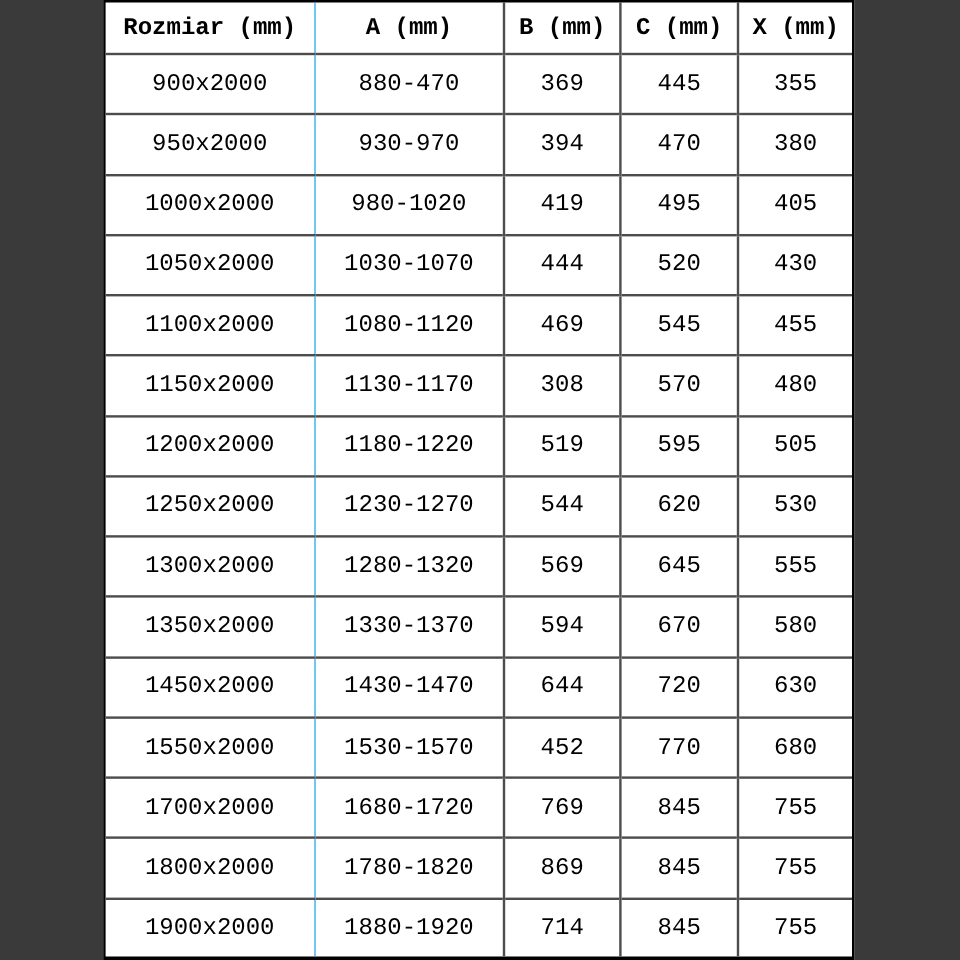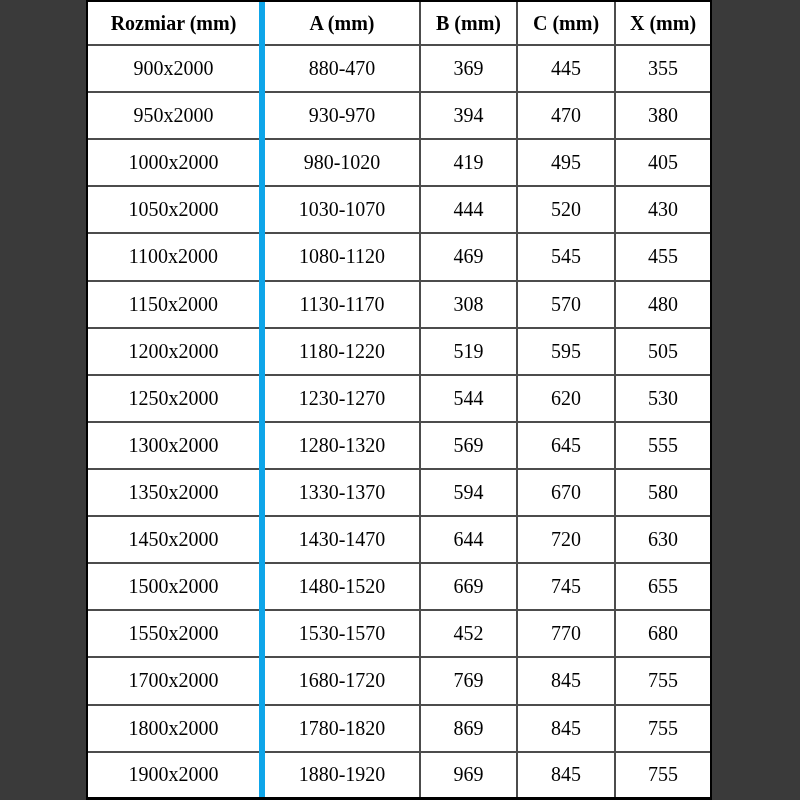--- a/index.html
+++ b/index.html
@@ -22,21 +22,21 @@
     box-sizing: border-box;
     background: var(--table-bg, #ffffff);
     border: 2px solid var(--outer-border, #000000);
     border-bottom-width: 3px;
   }
   table.size-table {
     width: 100%;
     height: 100%;
     border-collapse: collapse;
     table-layout: fixed;
-    font-family: Liberation Serif, serif;
+    font-family: Liberation Mono, monospace;
     font-size: 20px;
     color: var(--text, #000000);
   }
   .size-table th,
   .size-table td {
     padding: 0;
     text-align: center;
     vertical-align: middle;
     border-left: 2px solid var(--grid, #4c4c4c);
     border-top: 2px solid var(--grid, #4c4c4c);
@@ -46,21 +46,21 @@
   .size-table th:first-child,
   .size-table td:first-child {
     border-left: none;
   }
   .size-table thead tr:first-child th {
     border-top: none;
   }
   
   .size-table th:nth-child(2),
   .size-table td:nth-child(2) {
-    border-left: 6px solid #0ea5e9;
+    border-left: 1px solid #0ea5e9;
   }
   .size-table thead th {
     font-weight: bold;
     height: 42px;
   }
   .col-rozmiar { width: 174px; }
   .col-a { width: 158px; }
   .col-b { width: 97px; }
   .col-c { width: 98px; }
   .col-x { width: auto; }
@@ -159,27 +159,20 @@
             <td>580</td>
           </tr>
           <tr>
             <td>1450x2000</td>
             <td>1430-1470</td>
             <td>644</td>
             <td>720</td>
             <td>630</td>
           </tr>
           <tr>
-            <td>1500x2000</td>
-            <td>1480-1520</td>
-            <td>669</td>
-            <td>745</td>
-            <td>655</td>
-          </tr>
-          <tr>
             <td>1550x2000</td>
             <td>1530-1570</td>
             <td>452</td>
             <td>770</td>
             <td>680</td>
           </tr>
           <tr>
             <td>1700x2000</td>
             <td>1680-1720</td>
             <td>769</td>
@@ -189,20 +182,20 @@
           <tr>
             <td>1800x2000</td>
             <td>1780-1820</td>
             <td>869</td>
             <td>845</td>
             <td>755</td>
           </tr>
           <tr>
             <td>1900x2000</td>
             <td>1880-1920</td>
-            <td>969</td>
+            <td>714</td>
             <td>845</td>
             <td>755</td>
           </tr>
         </tbody>
     </table>
   </div>
 </div>
 
 </body></html>

